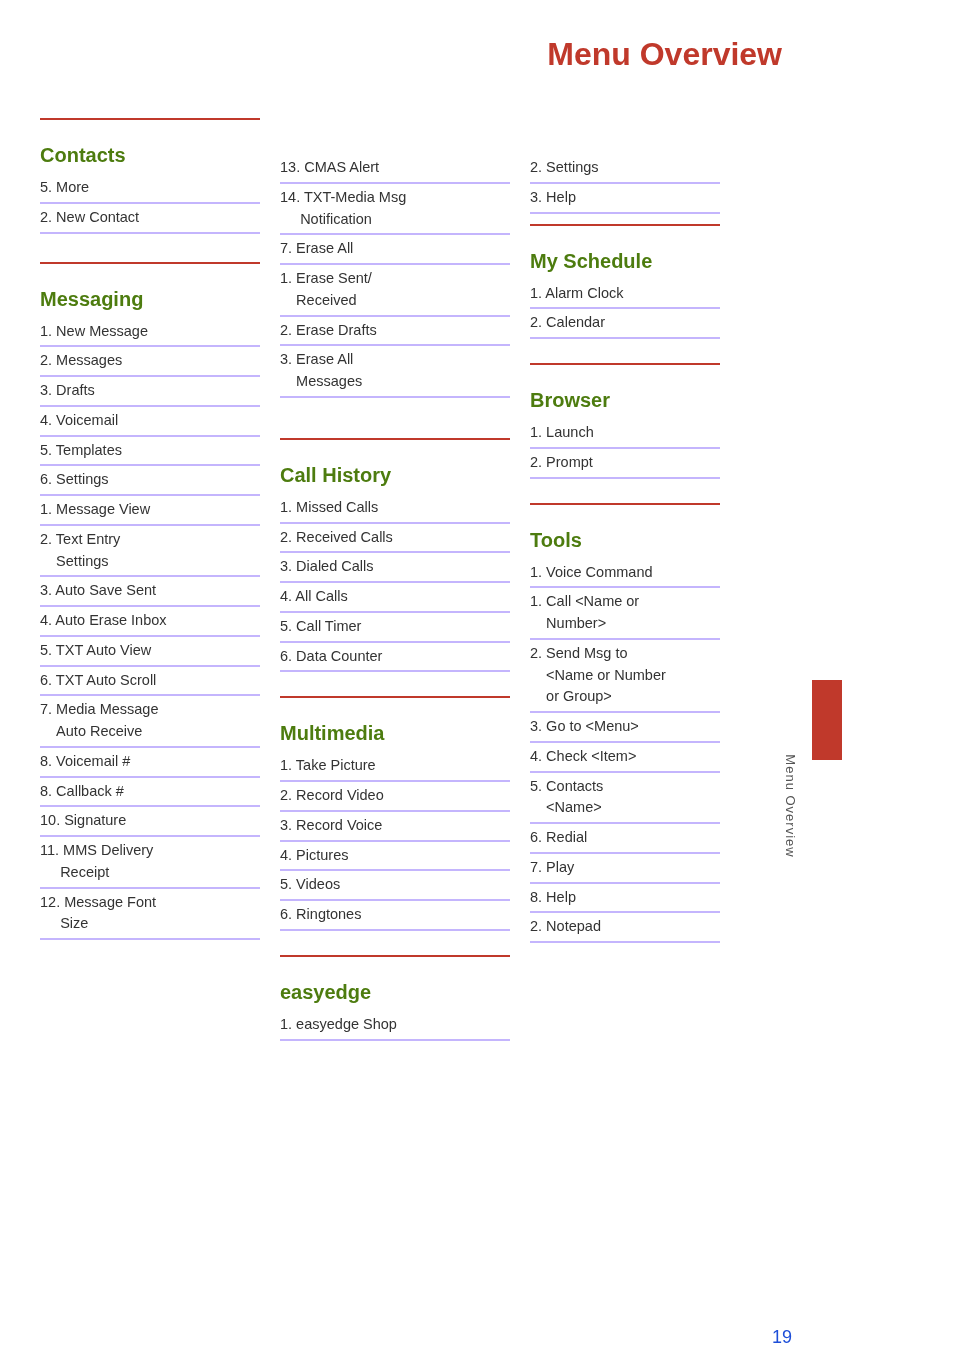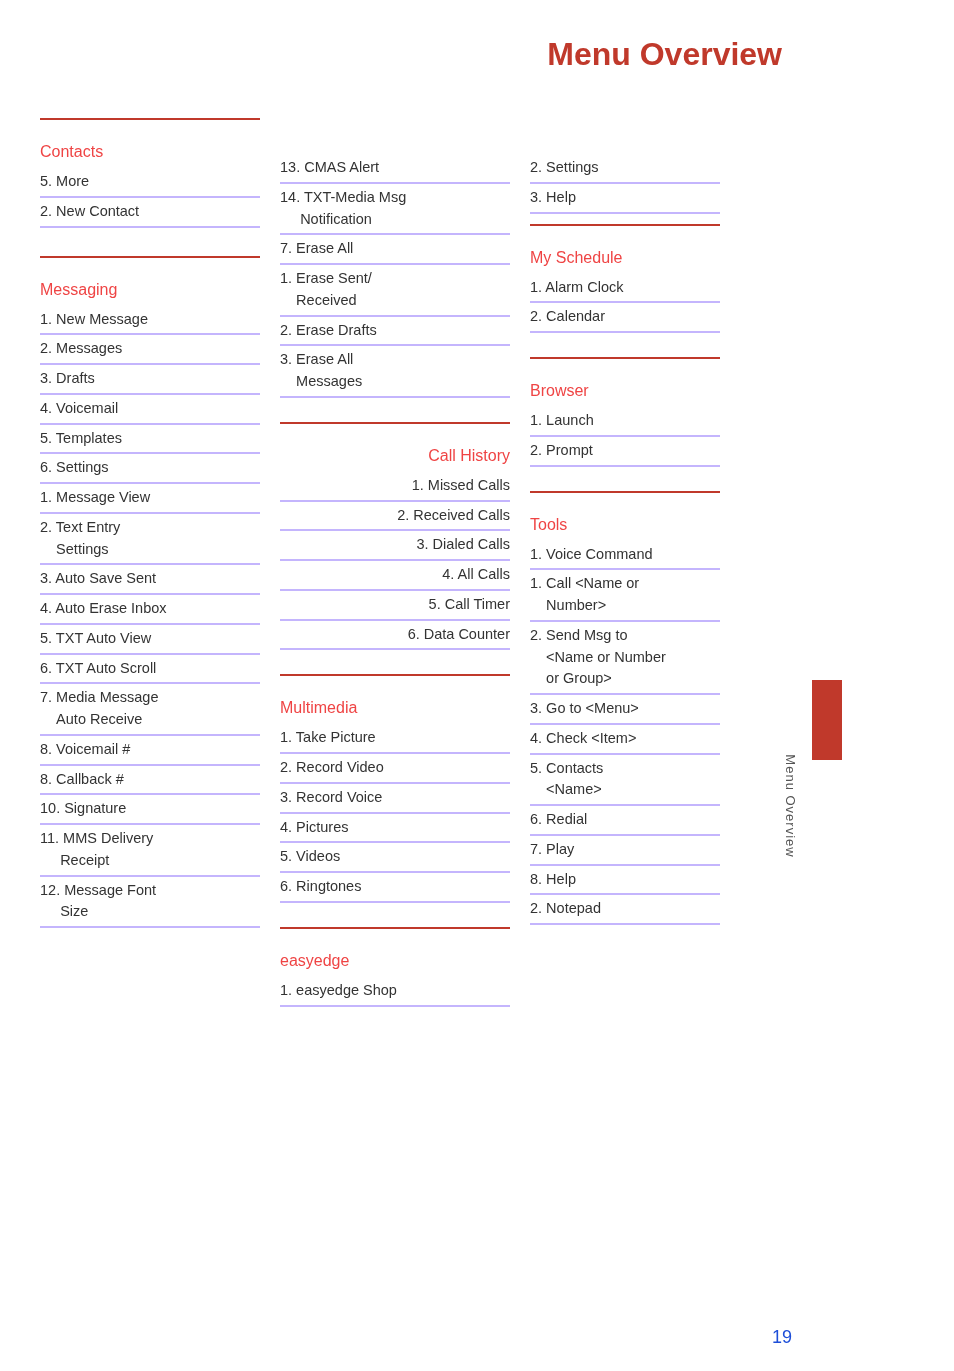--- a/index.html
+++ b/index.html
@@ -35,23 +35,23 @@
       gap: 0;
       align-items: flex-start;
     }
 
     .col {
       flex: 1;
       padding-right: 20px;
     }
 
     .section-title {
-      color: #ef4444;
-      font-weight: normal;
-      font-size: 16px;
+      color: #4d7c0f;
+      font-weight: bold;
+      font-size: 20px;
       margin-bottom: 4px;
       margin-top: 20px;
     }
 
     .menu-list {
       list-style: none;
       padding: 0;
       margin: 0;
     }
 
@@ -162,21 +162,21 @@
         <ul class="menu-list">
           <li class="indent1">13.  CMAS Alert</li>
           <li class="indent1">14.  TXT-Media Msg<br>&nbsp;&nbsp;&nbsp;&nbsp;&nbsp;Notification</li>
           <li>7.  Erase All</li>
           <li class="indent1">1.  Erase Sent/<br>&nbsp;&nbsp;&nbsp;&nbsp;Received</li>
           <li class="indent1">2.  Erase Drafts</li>
           <li class="indent1">3.  Erase All<br>&nbsp;&nbsp;&nbsp;&nbsp;Messages</li>
         </ul>
       </div>
 
-      <div style="margin-top:24px;text-align:right;">
+      <div style="margin-top:40px;">
         <hr class="top-divider">
         <div class="section-title">Call History</div>
         <ul class="menu-list">
           <li>1.  Missed Calls</li>
           <li>2.  Received Calls</li>
           <li>3.  Dialed Calls</li>
           <li>4.  All Calls</li>
           <li>5.  Call Timer</li>
           <li>6.  Data Counter</li>
         </ul>

